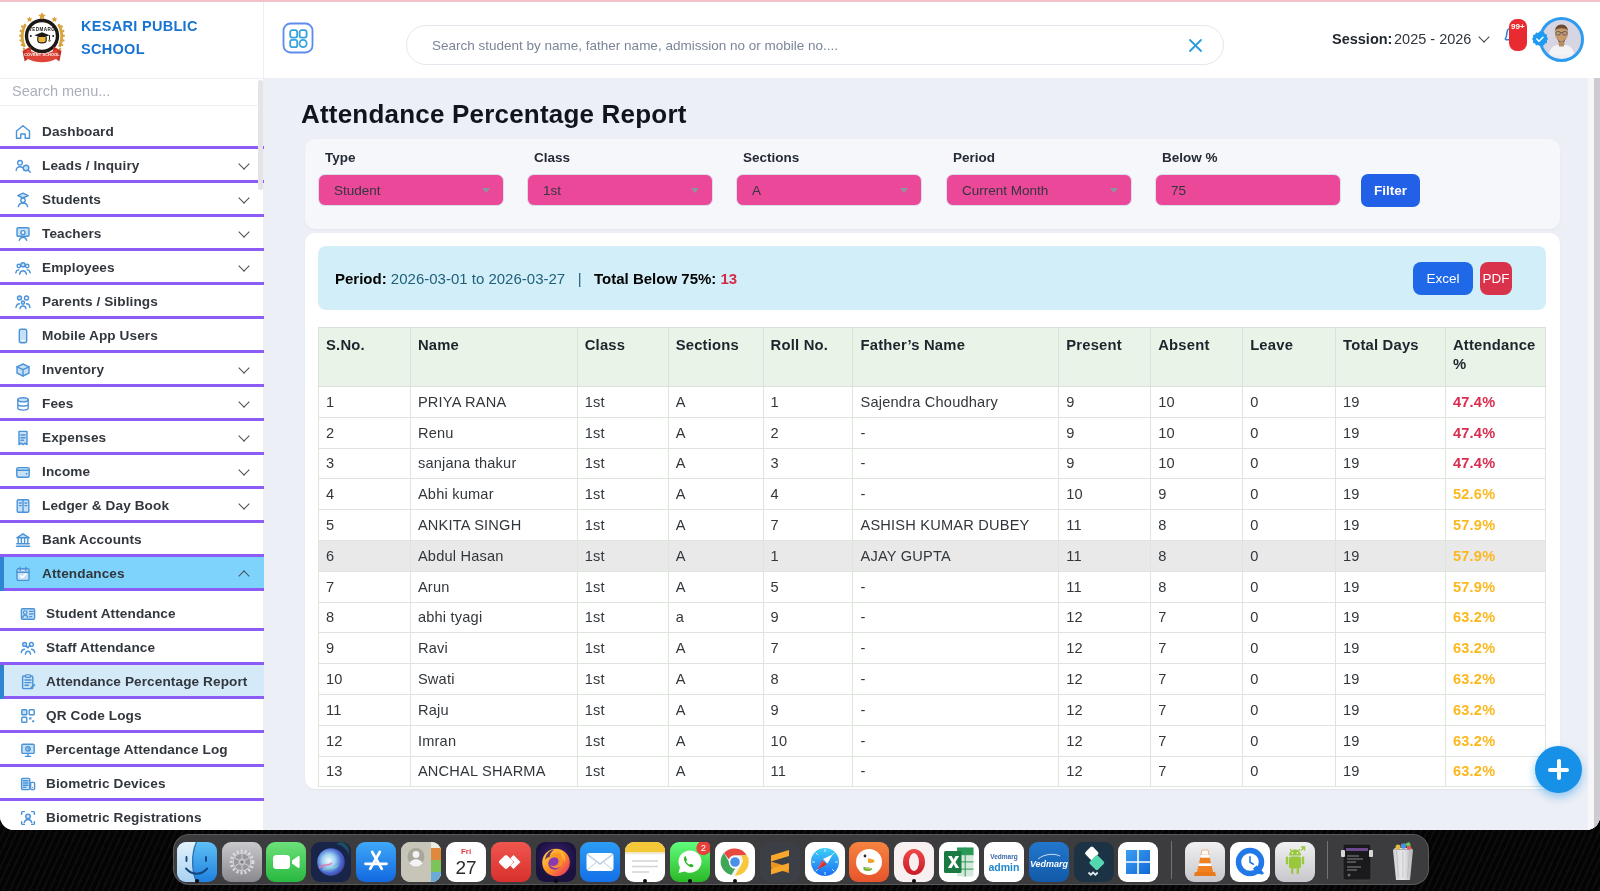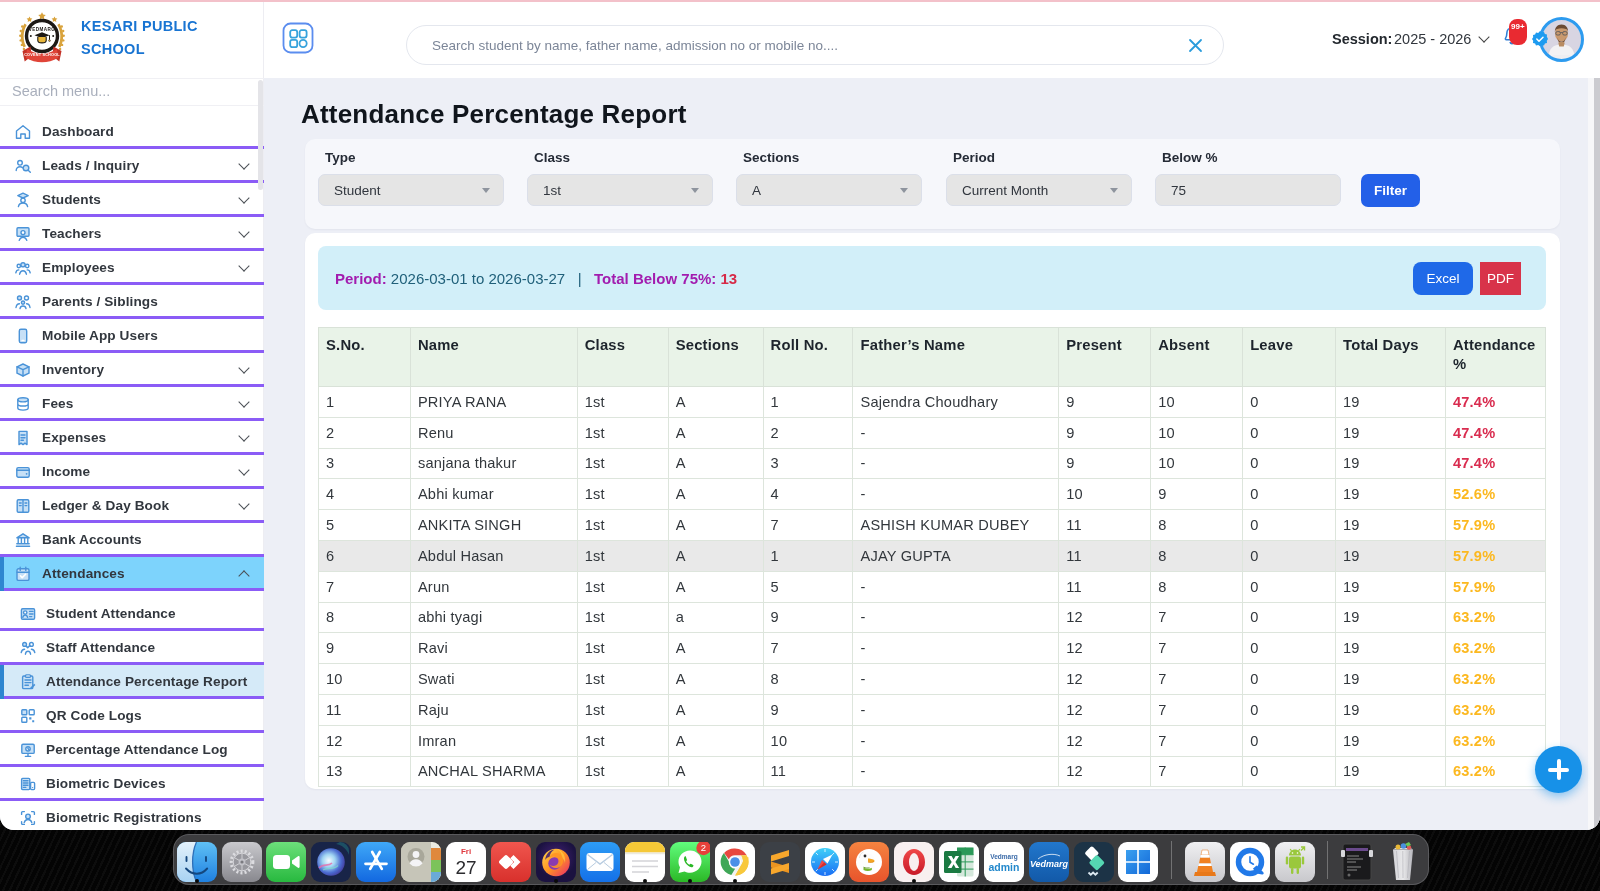--- a/index.html
+++ b/index.html
@@ -36,40 +36,40 @@
 
   
   #header { position:absolute; left:264px; top:0; width:1336px; height:78px; background:#fff; z-index:10; }
   #gridIcon { position:absolute; left:18px; top:22px; }
   #searchPill { position:absolute; left:142px; top:25px; width:818px; height:40px; border:1px solid #e4e7ee; border-radius:21px; background:#fff; }
   #searchPill .ph { position:absolute; left:25px; top:12px; font-size:13.5px; color:#7c8698; }
   #sessionLb { position:absolute; left:1068px; top:31px; font-size:14.5px; font-weight:bold; color:#23282e; }
   #sessionVal { position:absolute; left:1130px; top:31px; font-size:14.5px; color:#32373e; }
   #sessChev { position:absolute; left:1216px; top:33px; width:8px; height:8px; border-right:1.5px solid #444; border-bottom:1.5px solid #444; transform:rotate(45deg); }
   #bellWrap { position:absolute; left:1237px; top:25px; width:22px; height:22px; }
-  #badge99 { position:absolute; left:1245px; top:19px; min-width:17px; height:26px; background:#e92a31; border-radius:8px; color:#fff; font-size:8px; font-weight:bold; text-align:center; line-height:15px; padding:0 2px; }
+  #badge99 { position:absolute; left:1245px; top:19px; min-width:17px; height:32px; background:#e92a31; border-radius:8px; color:#fff; font-size:8px; font-weight:bold; text-align:center; line-height:15px; padding:0 2px; }
   #avatar { position:absolute; left:1275px; top:17px; width:45px; height:45px; }
   #vbadge { position:absolute; left:1268px; top:31px; width:16px; height:16px; }
 
   
   #main { position:absolute; left:264px; top:78px; width:1336px; height:752px; background:#edeff6; }
   #h1 { position:absolute; left:37px; top:21px; font-size:26px; font-weight:bold; color:#10151c; letter-spacing:.2px; }
   #filterCard { position:absolute; left:41px; top:61px; width:1255px; height:90px; background:#f6f7fb; border-radius:10px; box-shadow:0 1px 2px rgba(40,40,80,.05); }
   .flabel { position:absolute; top:11px; font-size:13.5px; font-weight:bold; color:#252b36; }
-  .fbox { position:absolute; top:35px; width:186px; height:32px; background:#e5e5e5; border:1px solid #dbdfe9; border-radius:7px; }
+  .fbox { position:absolute; top:35px; width:186px; height:32px; background:#ec4899; border:1px solid #dbdfe9; border-radius:7px; }
   .fbox .v { position:absolute; left:15px; top:8px; font-size:13.5px; color:#31363e; }
   .fbox .ar { position:absolute; right:13px; top:13px; width:0; height:0; border-left:4.5px solid transparent; border-right:4.5px solid transparent; border-top:5.5px solid #8e949e; }
   #filterBtn { position:absolute; left:1056px; top:35px; width:59px; height:33px; background:#2360e8; border-radius:7px; color:#fff; font-size:13.5px; font-weight:bold; text-align:center; line-height:33px; }
   #tableCard { position:absolute; left:41px; top:155px; width:1255px; height:556px; background:#fff; border-radius:10px; box-shadow:0 1px 2px rgba(40,40,80,.05); }
   #infoBar { position:absolute; left:13px; top:13px; width:1228px; height:64px; background:#d2eff9; border-radius:8px; }
   #infoTxt { position:absolute; left:17px; top:24px; font-size:15px; color:#20607a; }
-  #infoTxt b { color:#a21caf; }
+  #infoTxt b { color:#000000; }
   #infoTxt .red { color:#d62a47; }
   #btnExcel { position:absolute; left:1095px; top:16px; width:60px; height:33px; background:#1f69e8; border-radius:8px; color:#fff; font-size:13.5px; text-align:center; line-height:33px; }
-  #btnPdf { position:absolute; left:1162px; top:16px; width:41px; height:33px; background:#d8334a; border-radius:0; color:#fff; font-size:13.5px; text-align:center; line-height:33px; }
+  #btnPdf { position:absolute; left:1162px; top:16px; width:32px; height:33px; background:#d8334a; border-radius:8px; color:#fff; font-size:13.5px; text-align:center; line-height:33px; }
   
   #tbl { position:absolute; left:13px; top:94px; width:1228px; border-collapse:collapse; font-size:14.6px; color:#32373c; letter-spacing:.2px; }
   #tbl th { background:#e9f3e8; border:1px solid #d9e2d8; text-align:left; vertical-align:top; padding:8px 6px 12px 7px; font-size:14.8px; color:#1d242c; height:48px; font-weight:bold; line-height:19px; }
   #tbl td { border:1px solid #dde5dc; padding:0 6px 0 7px; height:30.8px; }
   #tbl tr.gray td { background:#e9e9e9; }
   .pctR { color:#d92c4f; font-weight:bold; }
   .pctY { color:#fcb81f; font-weight:bold; }
 
   
   #vtrack { position:absolute; right:0; top:2px; width:12px; height:828px; background:#f7f7f9; }

